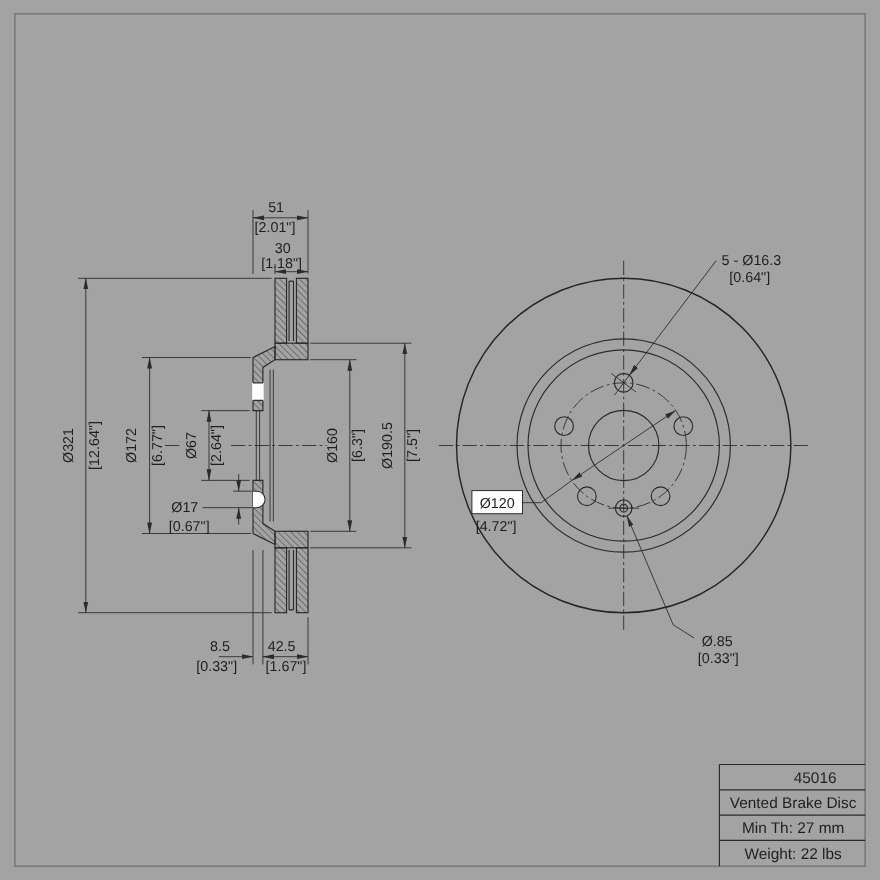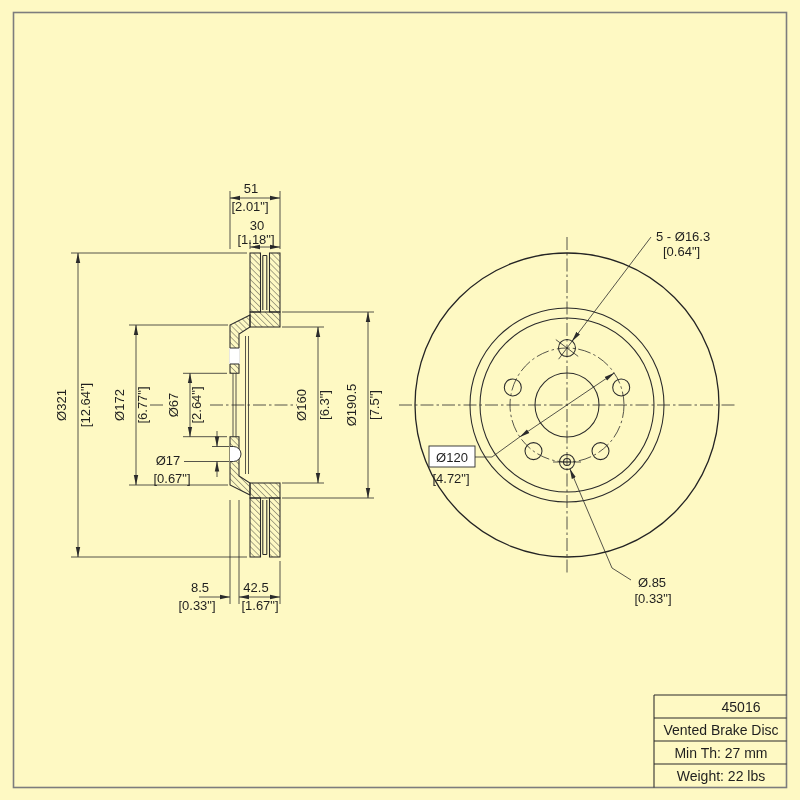--- a/index.html
+++ b/index.html
@@ -1,16 +1,16 @@
 <!DOCTYPE html>
 <html><head>
 <meta charset="utf-8">
 <style>
   html,body{margin:0;padding:0;background:#fff;}
-  .stage{position:relative;width:800px;height:800px;background:#fef9c3;overflow:hidden;}
+  .stage{position:relative;width:800px;height:800px;background:#a3a3a3;overflow:hidden;}
   svg{position:absolute;left:0;top:0;}
   text{font-family:"Liberation Sans", sans-serif;fill:#1f1f1f;}
   .dim{font-size:13px;}
   .tb{font-size:14px;}
   .thin{stroke:#2b2b2b;stroke-width:0.8;fill:none;}
   .med{stroke:#2b2b2b;stroke-width:1.05;fill:none;}
   .thick{stroke:#242424;stroke-width:1.3;fill:none;}
   .cl{stroke:#2b2b2b;stroke-width:0.8;fill:none;stroke-dasharray:13 3 2.5 3;}
   .hatched{fill:url(#hatch);stroke:#2b2b2b;stroke-width:1.05;}
 </style>

